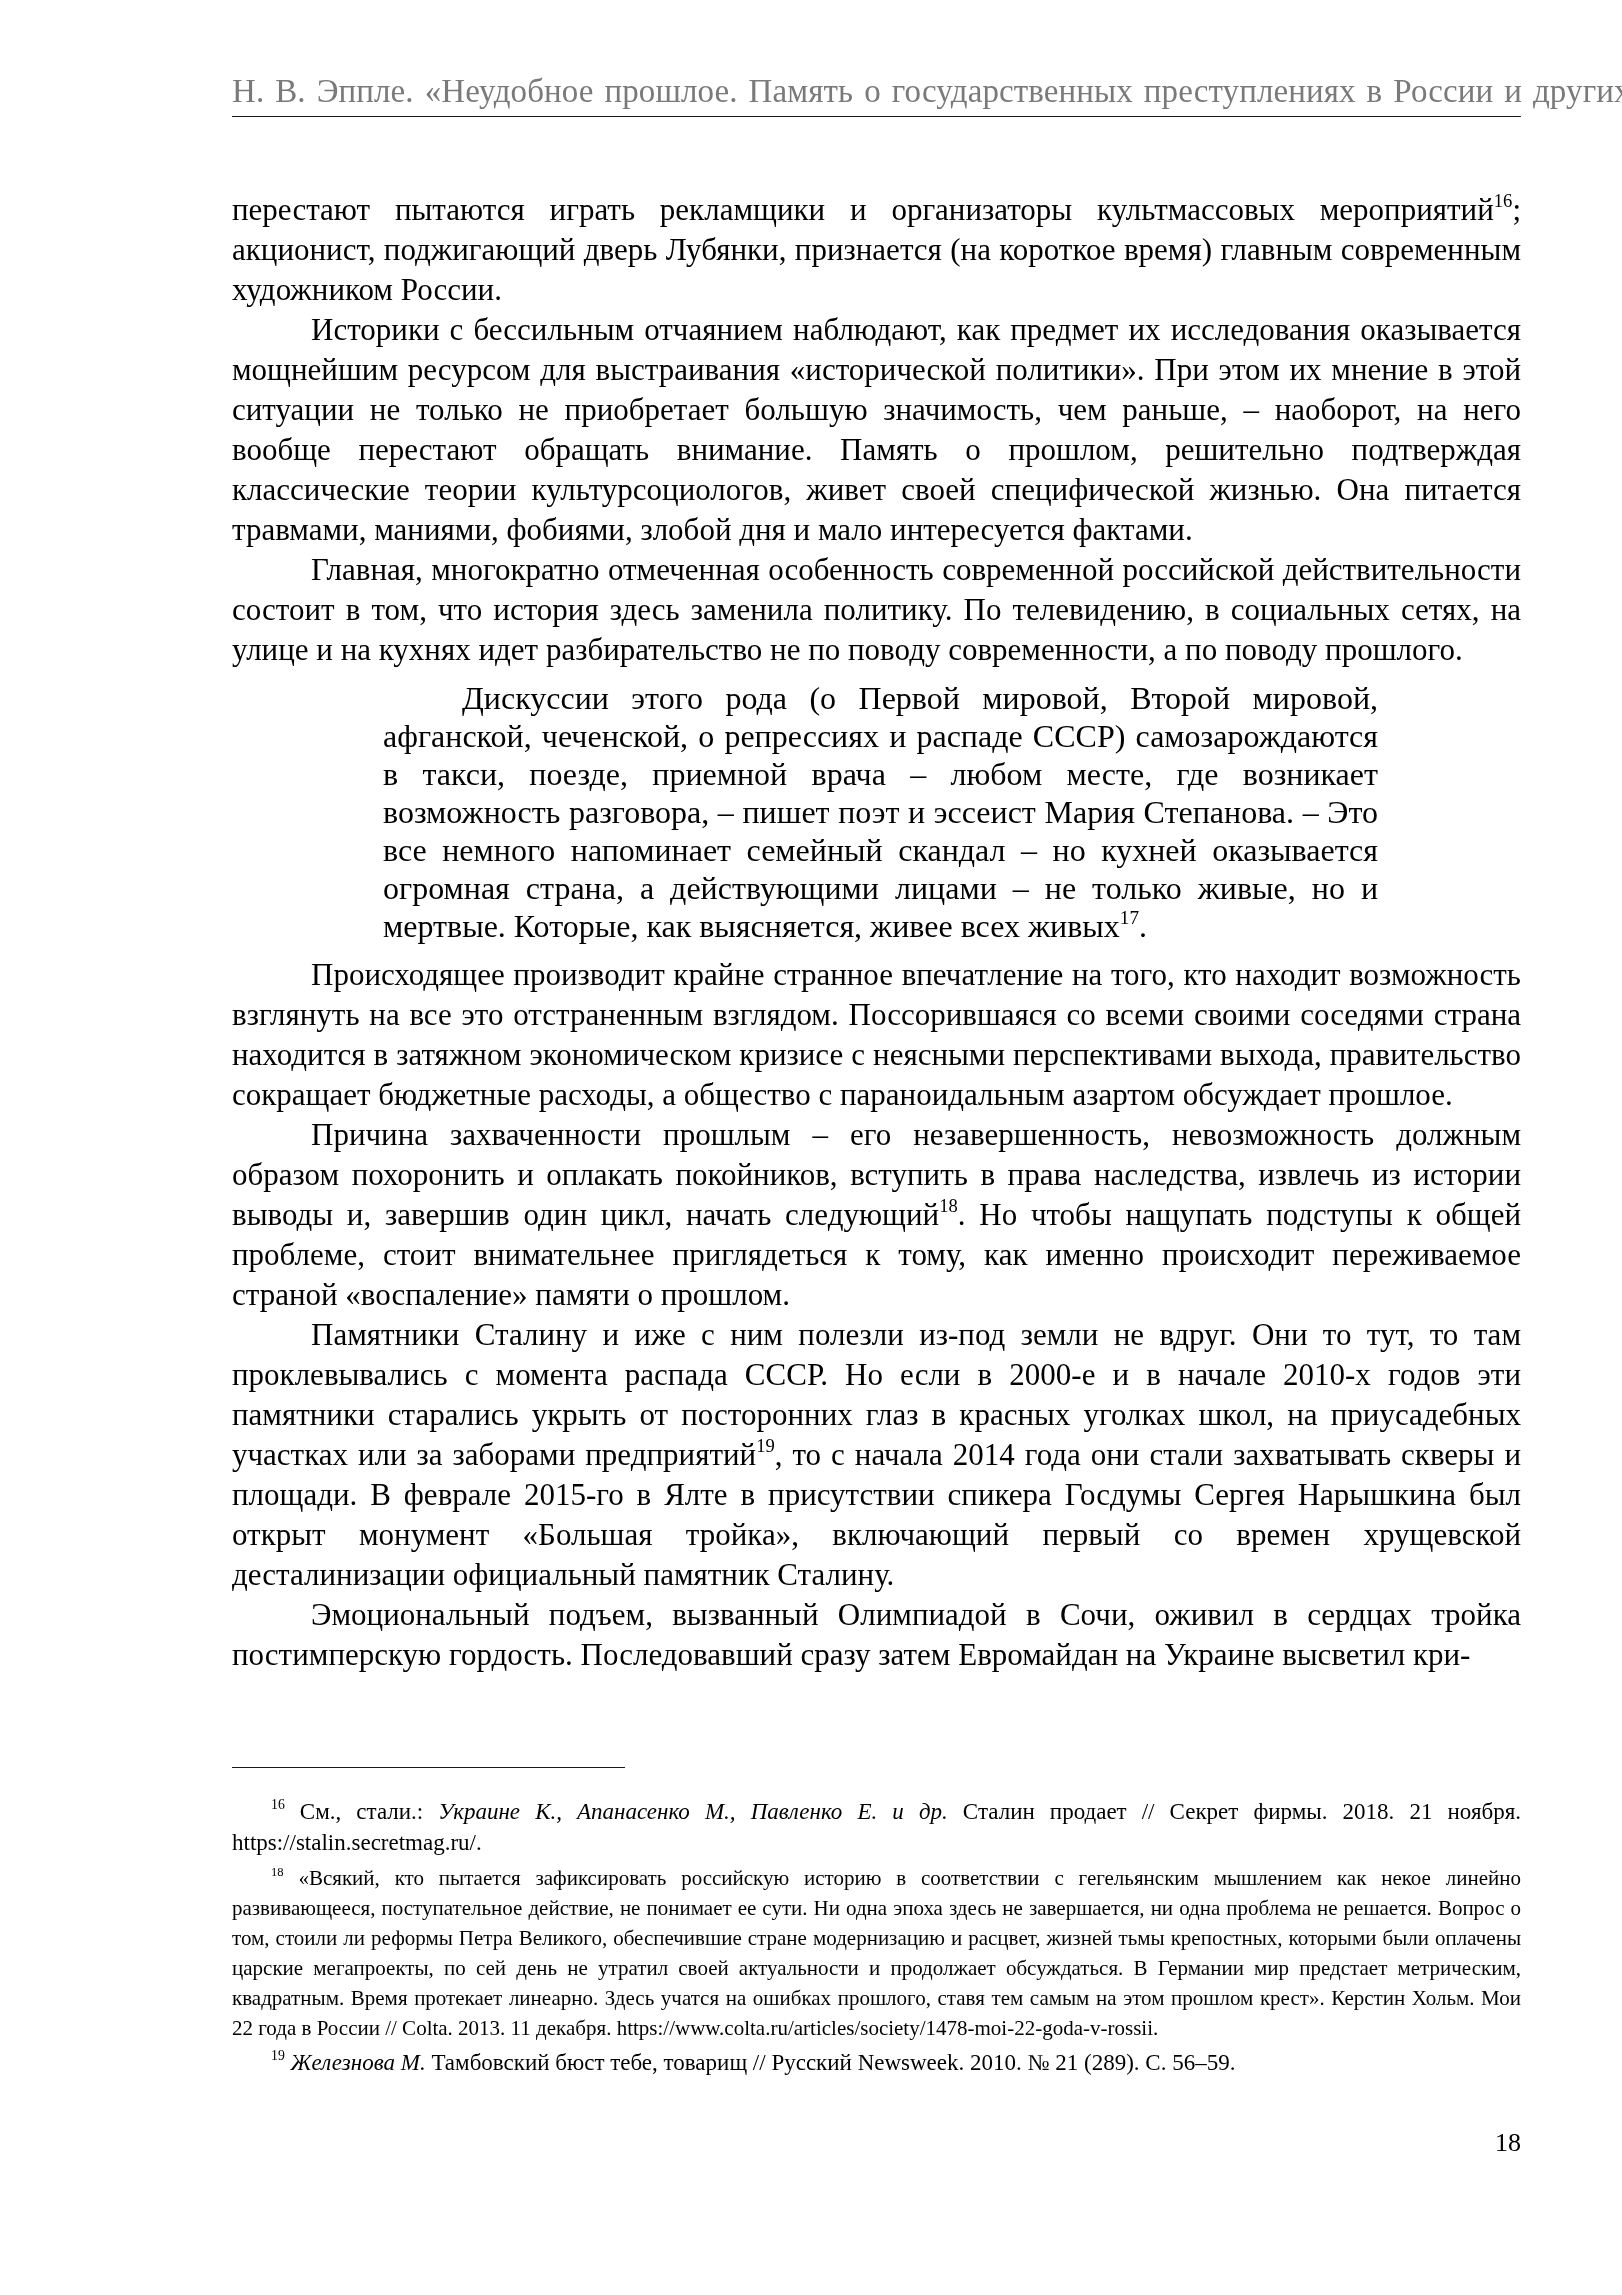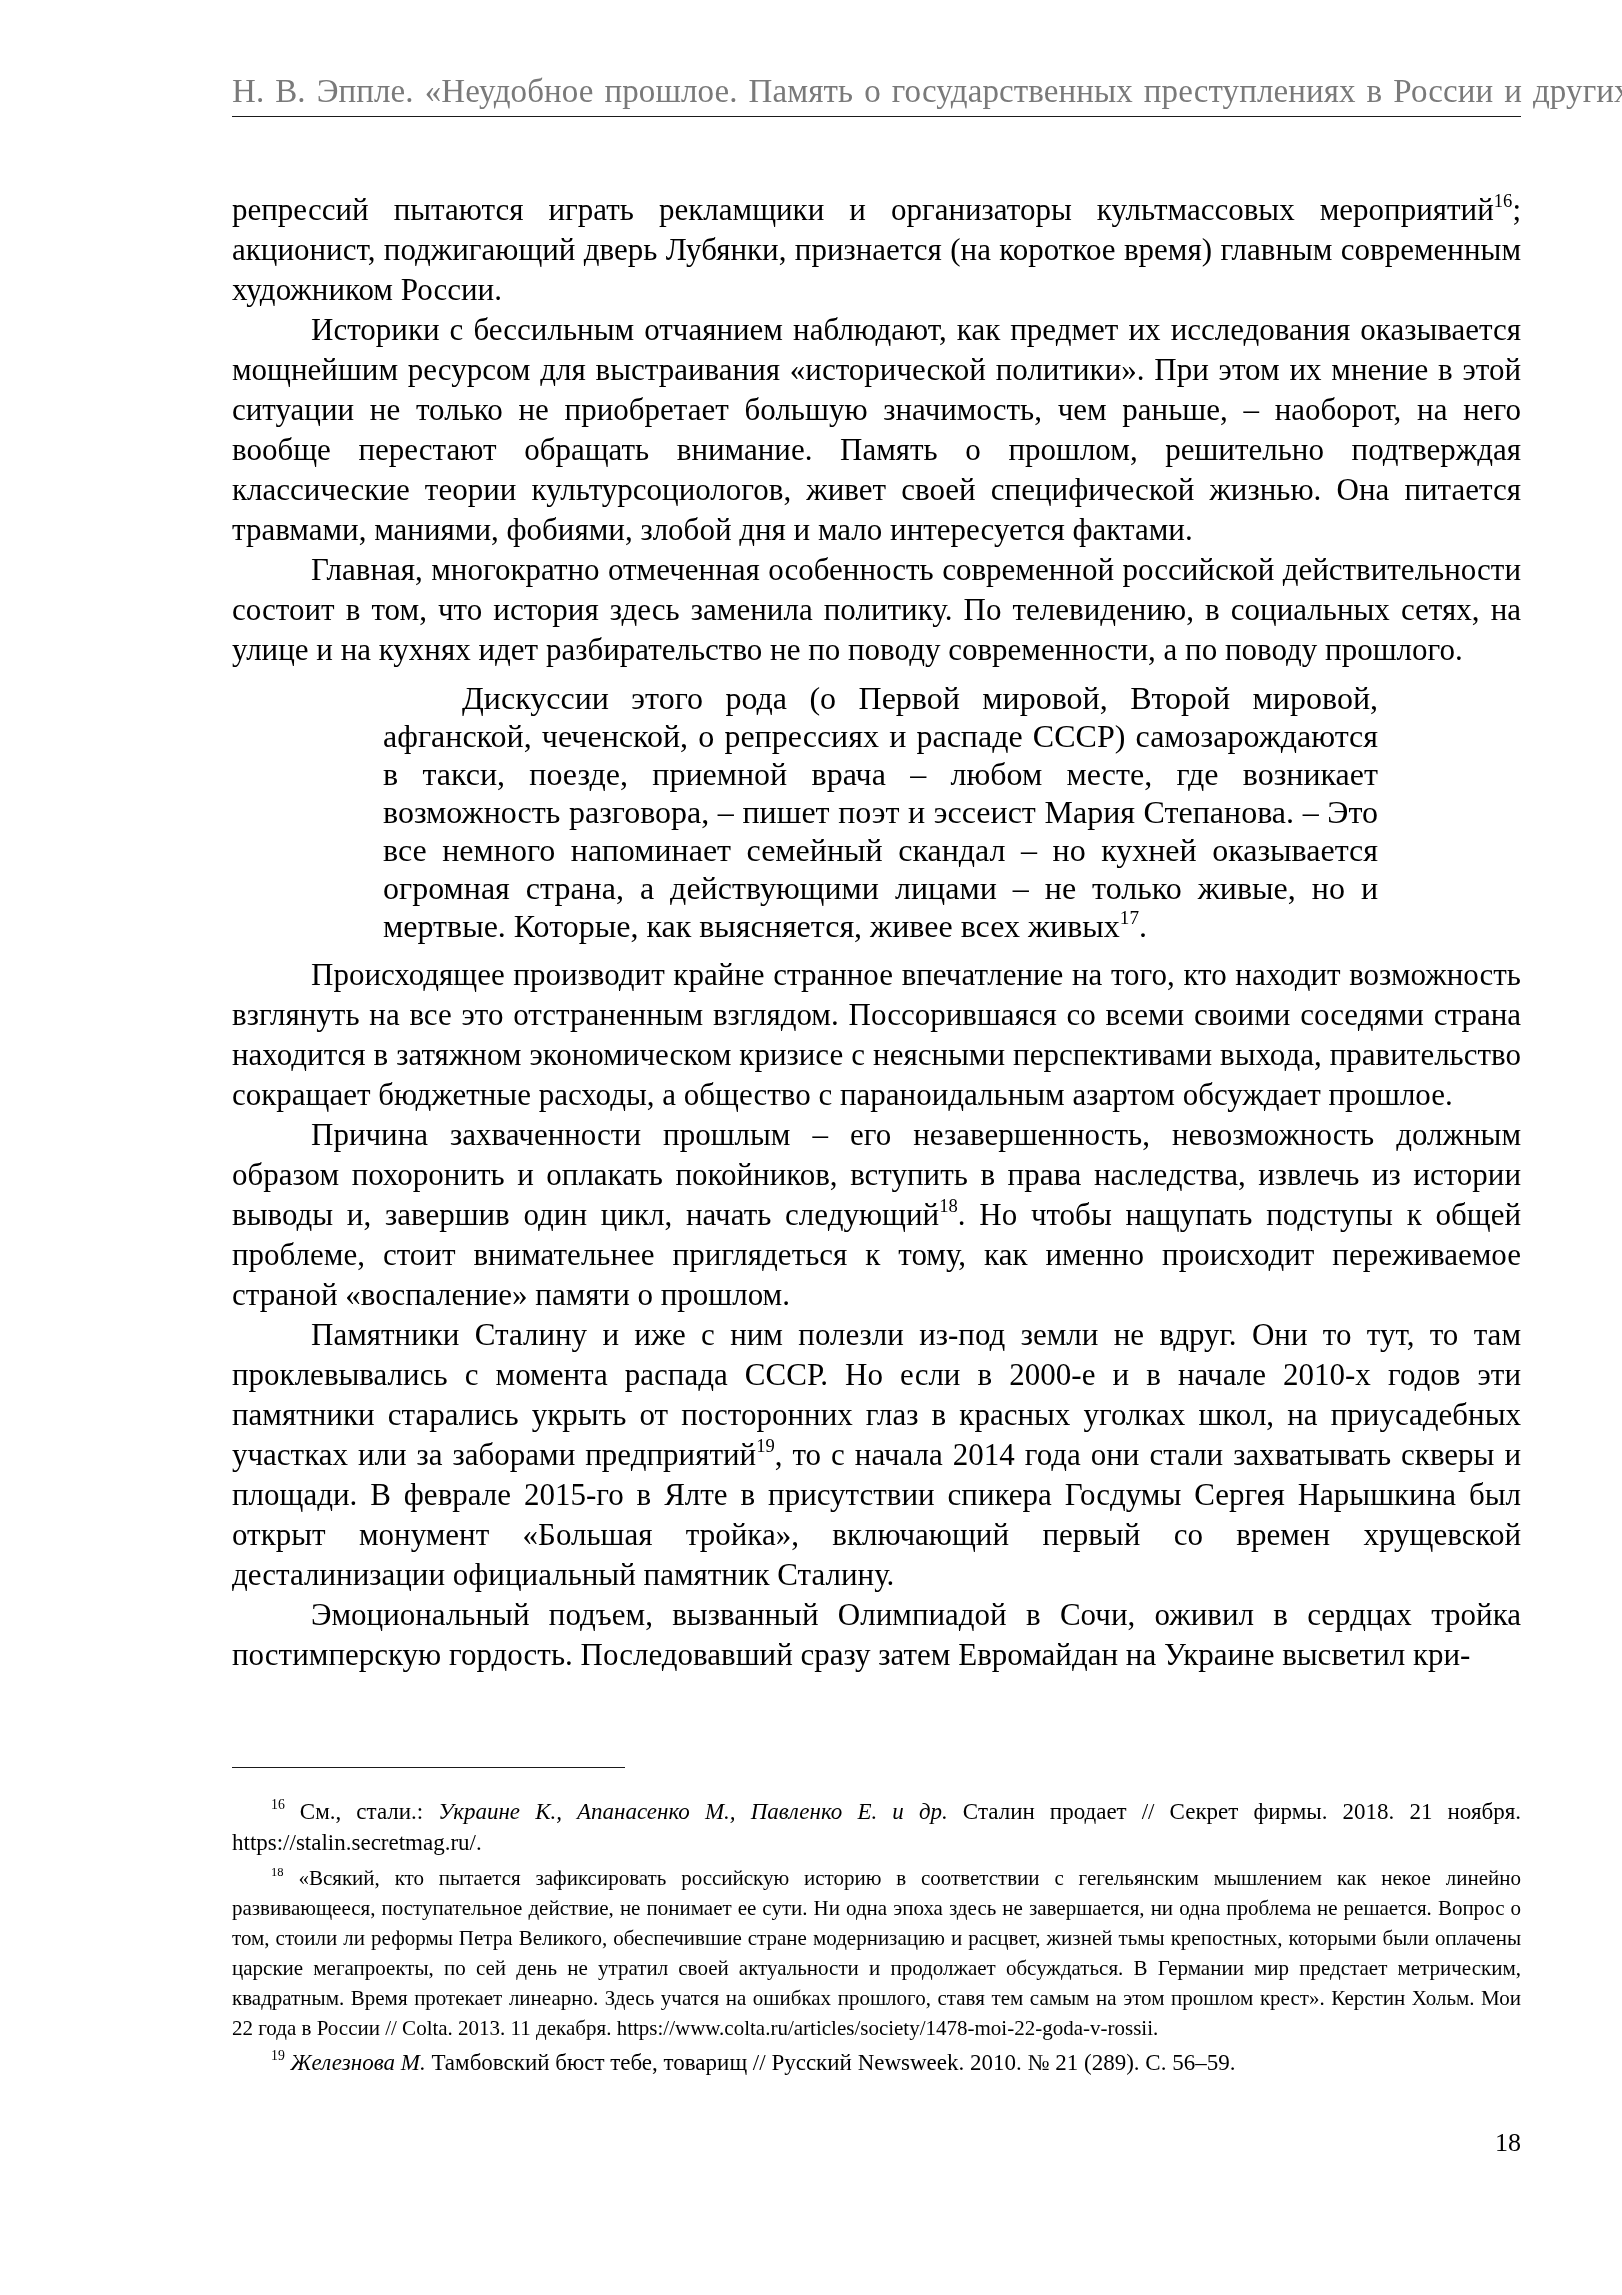--- a/index.html
+++ b/index.html
@@ -109,21 +109,21 @@
   </style>
 </head>
 <body>
 
 <div class="page">
 
   <div class="running-header">Н.  В.  Эппле.  «Неудобное прошлое. Память о государственных преступлениях в России и других странах»</div>
   <div class="header-rule"></div>
 
   <div class="body-text">
-    <p class="no-indent"><span>репрессий пытаются играть рекламщики и организаторы культмассовых мероприятий</span><sup>16</sup><span>; акционист, поджигающий дверь Лубянки, признается (на короткое время) главным современным художником России.</span></p>
+    <p class="no-indent"><span>перестают пытаются играть рекламщики и организаторы культмассовых мероприятий</span><sup>16</sup><span>; акционист, поджигающий дверь Лубянки, признается (на короткое время) главным современным художником России.</span></p>
 
     <p>Историки с бессильным отчаянием наблюдают, как предмет их исследования оказывается мощнейшим ресурсом для выстраивания «исторической политики». При этом их мнение в этой ситуации не только не приобретает большую значимость, чем раньше, – наоборот, на него вообще перестают обращать внимание. Память о прошлом, решительно подтверждая классические теории культурсоциологов, живет своей специфической жизнью. Она питается травмами, маниями, фобиями, злобой дня и мало интересуется фактами.</p>
 
     <p>Главная, многократно отмеченная особенность современной российской действительности состоит в том, что история здесь заменила политику. По телевидению, в социальных сетях, на улице и на кухнях идет разбирательство не по поводу современности, а по поводу прошлого.</p>
 
     <blockquote>
       <p><span>Дискуссии этого рода (о Первой мировой, Второй мировой, афганской, чеченской, о репрессиях и распаде СССР) самозарождаются в такси, поезде, приемной врача – любом месте, где возникает возможность разговора, – пишет поэт и эссеист Мария Степанова. – Это все немного напоминает семейный скандал – но кухней оказывается огромная страна, а действующими лицами – не только живые, но и мертвые. Которые, как выясняется, живее всех живых</span><sup>17</sup><span>.</span></p>
     </blockquote>
 
     <p>Происходящее производит крайне странное впечатление на того, кто находит возможность взглянуть на все это отстраненным взглядом. Поссорившаяся со всеми своими соседями страна находится в затяжном экономическом кризисе с неясными перспективами выхода, правительство сокращает бюджетные расходы, а общество с параноидальным азартом обсуждает прошлое.</p>

